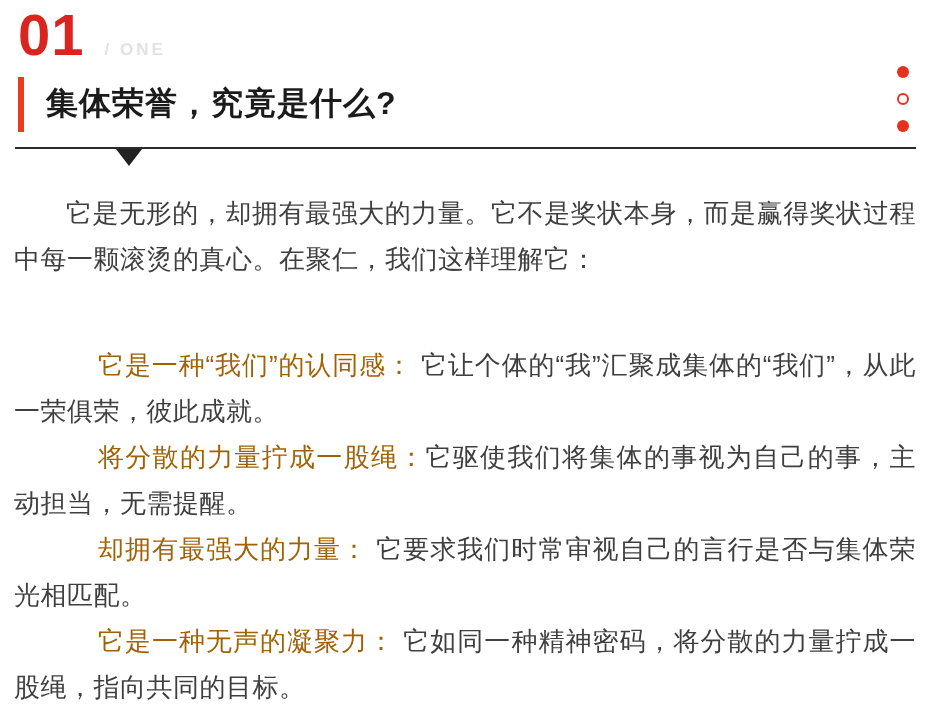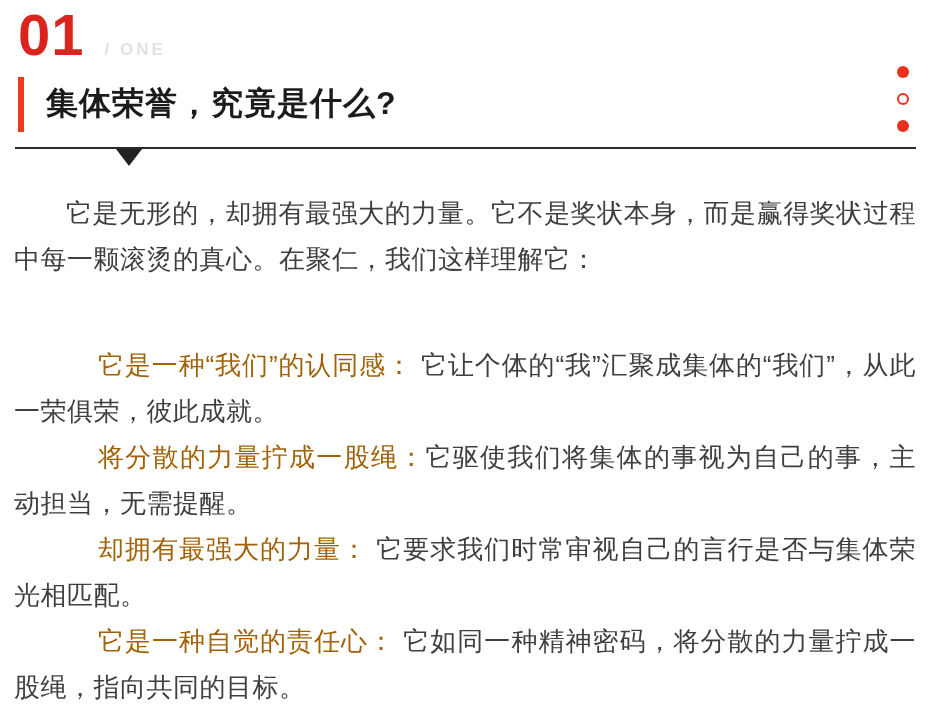--- a/index.html
+++ b/index.html
@@ -153,16 +153,16 @@
 
   <div class="body-text">
     <p class="intro">它是无形的，却拥有最强大的力量。它不是奖状本身，而是赢得奖状过程中每一颗滚烫的真心。在聚仁，我们这样理解它：</p>
 
     <p class="item"><span class="lead">它是一种“我们”的认同感：</span><span> 它让个体的“我”汇聚成集体的“我们”，从此一荣俱荣，彼此成就。</span></p>
 
     <p class="item"><span class="lead">将分散的力量拧成一股绳：</span><span>它驱使我们将集体的事视为自己的事，主动担当，无需提醒。</span></p>
 
     <p class="item"><span class="lead">却拥有最强大的力量：</span><span> 它要求我们时常审视自己的言行是否与集体荣光相匹配。</span></p>
 
-    <p class="item"><span class="lead">它是一种自觉的责任心：</span><span> 它如同一种精神密码，将分散的力量拧成一股绳，指向共同的目标。</span></p>
+    <p class="item"><span class="lead">它是一种无声的凝聚力：</span><span> 它如同一种精神密码，将分散的力量拧成一股绳，指向共同的目标。</span></p>
   </div>
 
 </div>
 
 </body></html>

